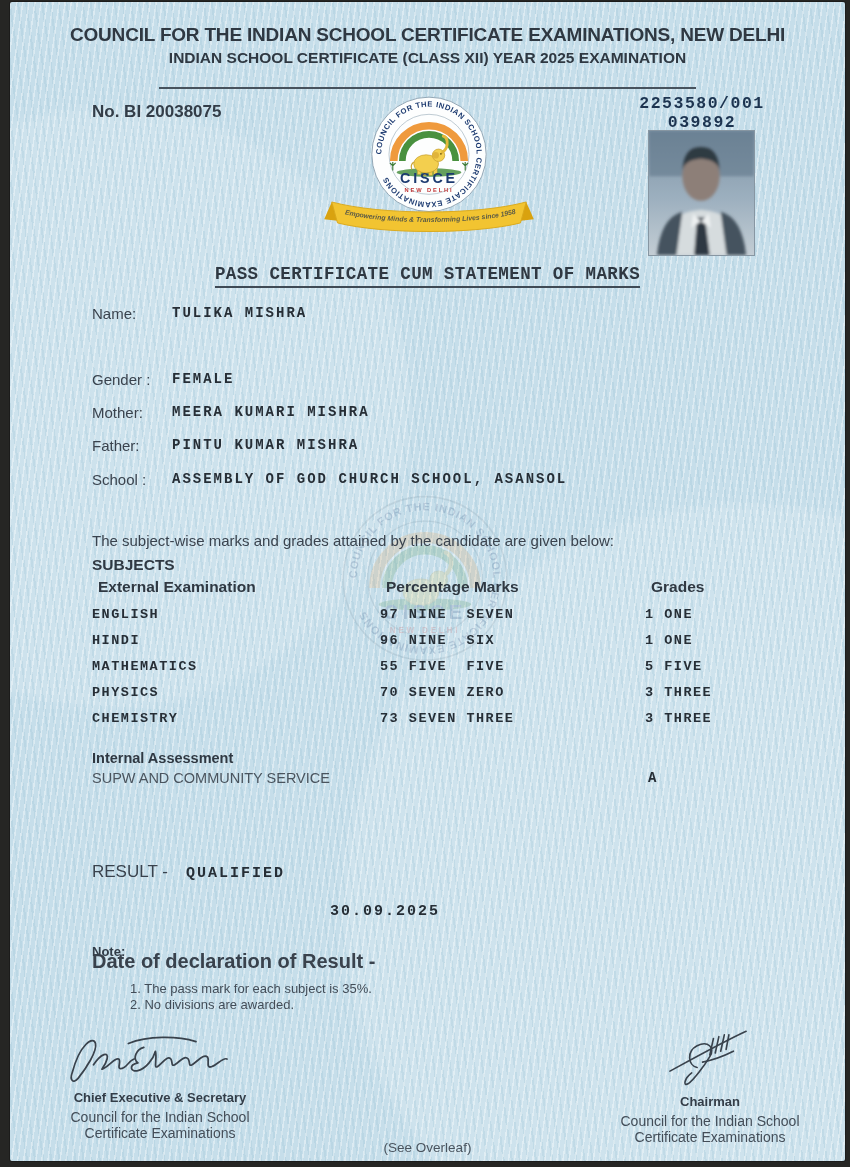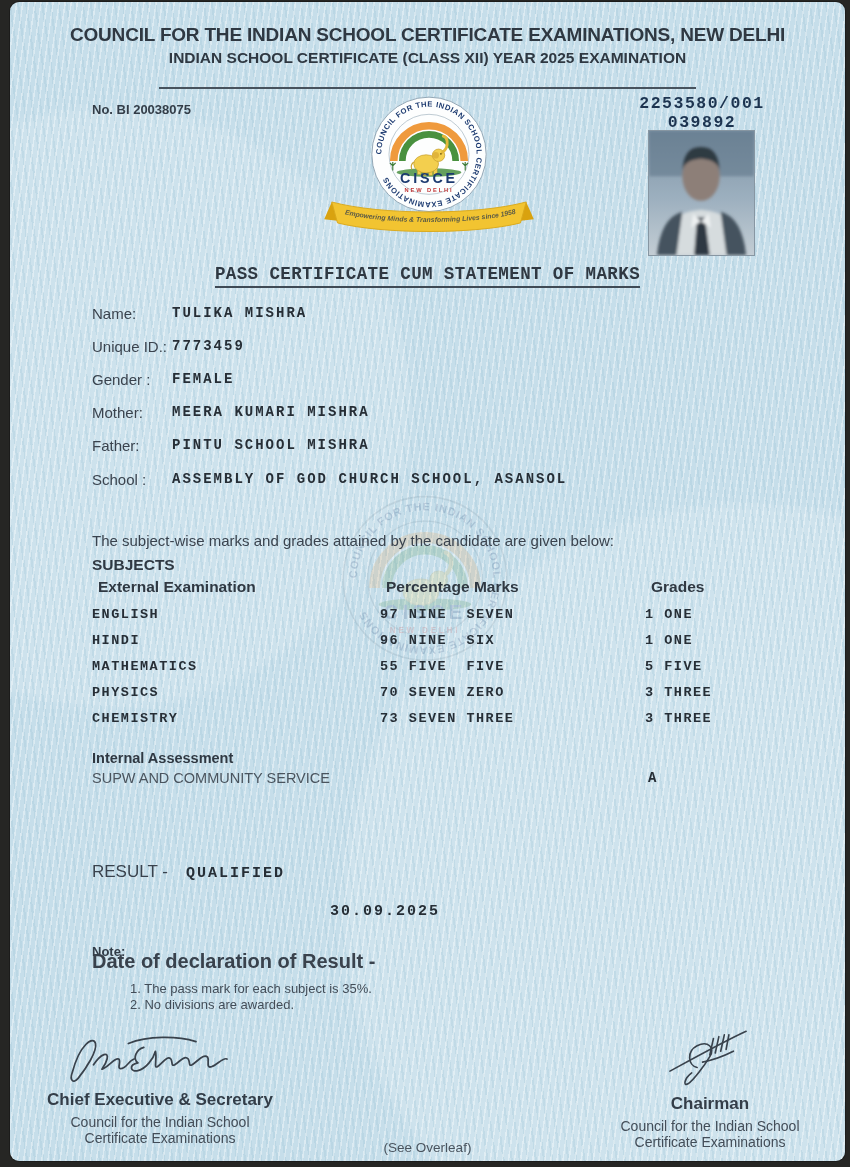--- a/index.html
+++ b/index.html
@@ -10,31 +10,31 @@
     overflow:hidden;
   }
   #paper{
     position:absolute;left:10px;top:2px;right:5px;bottom:6px;
     background-color:#c6deea;
     background-image:
       repeating-linear-gradient(98deg, rgba(255,255,255,.38) 0 1.5px, rgba(255,255,255,0) 1.5px 6px),
       repeating-linear-gradient(82deg, rgba(140,185,205,.20) 0 2px, rgba(140,185,205,0) 2px 8px),
       radial-gradient(circle at 88% 78%, rgba(255,255,255,.14) 0 34%, rgba(255,255,255,0) 35%),
       radial-gradient(circle at 12% 35%, rgba(255,255,255,.12) 0 28%, rgba(255,255,255,0) 29%);
-    border-radius:9px;
+    border-radius:2px;
     box-shadow:0 0 0 1px rgba(0,0,0,.25);
     overflow:hidden;
   }
   .abs{position:absolute;}
   .ctr{left:0;right:0;text-align:center;}
   .mono{font-family:"Liberation Mono","DejaVu Sans Mono",monospace;font-weight:bold;color:#262e36;}
   #hdr1{top:22px;font-size:19px;font-weight:bold;color:#2f3842;letter-spacing:-.2px;}
   #hdr2{top:47px;font-size:15.5px;font-weight:bold;color:#2f3842;}
   #hdr2 span{display:inline-block;border-bottom:2px solid #47525d;padding:0 10px 20px 10px;}
-  #certno{left:82px;top:100px;font-size:13px;font-weight:bold;color:#333d48;}
+  #certno{left:82px;top:100px;font-size:17px;font-weight:bold;color:#333d48;}
   #serial{left:621px;top:92px;width:142px;text-align:center;font-size:16.5px;line-height:19px;letter-spacing:1.5px;color:#1d3450;}
   #logo{left:314px;top:78px;width:210px;height:162px;}
   #watermark{left:265px;top:470px;width:300px;height:232px;opacity:.17;pointer-events:none;}
   #photo{left:638px;top:128px;width:107px;height:126px;border:1px solid #8796a2;box-shadow:inset 0 0 0 3px #cdd6dc;box-sizing:border-box;background:#93a9ba;}
   #title{top:262px;font-size:17.5px;font-weight:bold;color:#2f3842;letter-spacing:.4px;font-family:Liberation Mono, monospace;}
   #title span{display:inline-block;border-bottom:2px solid #3f4a55;padding-bottom:2px;}
   .d-row{left:0;right:0;height:20px;}
   .d-label{position:absolute;left:82px;font-size:15px;color:#3a434e;}
   .d-value{position:absolute;left:162px;font-size:14px;letter-spacing:2px;white-space:pre;}
   #intro{left:82px;top:530px;font-size:15px;color:#3a434e;}
@@ -46,21 +46,21 @@
   .c-grade{position:absolute;left:635px;font-size:13.5px;letter-spacing:1.5px;white-space:pre;}
   #internal-h{left:82px;top:748px;font-size:14.5px;font-weight:bold;color:#2f3842;}
   #internal-subj{left:82px;top:768px;font-size:14.5px;color:#4a545e;}
   #internal-grade{left:638px;top:768px;font-size:14px;}
   #result-label{left:82px;top:860px;font-size:17px;color:#39424d;}
   #result-value{left:176px;top:863px;font-size:15px;letter-spacing:2px;}
   #date-label{left:82px;top:948px;font-size:20px;color:#39424d;font-weight:bold;}
   #date-value{left:320px;top:901px;font-size:15px;letter-spacing:2px;}
   #note-label{left:82px;top:942px;font-size:13px;font-weight:bold;color:#333d48;}
   .note-item{position:absolute;left:120px;font-size:13px;color:#434d58;margin-top:37px;}
-  .sig-title{font-size:17px;font-weight:bold;color:#333d48;}
+  .sig-title{font-size:13px;font-weight:bold;color:#333d48;}
   .sig-org{font-size:14px;color:#434d58;}
   #sigL-block{left:30px;width:240px;text-align:center;}
   #sigR-block{left:575px;width:250px;text-align:center;}
   #footer{top:1138px;font-size:13.5px;color:#4a545e;}
   svg text{font-family:"Liberation Sans",sans-serif;}
 </style>
 </head>
 <body>
 
 <div id="paper">
@@ -160,35 +160,31 @@
       </g>
     </svg>
   </div>
 
   <div class="abs ctr" id="title"><span>PASS CERTIFICATE CUM STATEMENT OF MARKS</span></div>
 
   <div class="abs d-row" style="top:303px">
     <span class="d-label">Name:</span>
     <span class="d-value mono">TULIKA MISHRA</span>
   </div>
-  <div class="abs d-row" style="top:336px">
-    <span class="d-label">Unique ID.:</span>
-    <span class="d-value mono">7773459</span>
-  </div>
   <div class="abs d-row" style="top:369px">
     <span class="d-label">Gender :</span>
     <span class="d-value mono">FEMALE</span>
   </div>
   <div class="abs d-row" style="top:402px">
     <span class="d-label">Mother:</span>
     <span class="d-value mono">MEERA KUMARI MISHRA</span>
   </div>
   <div class="abs d-row" style="top:435px">
     <span class="d-label">Father:</span>
-    <span class="d-value mono">PINTU SCHOOL MISHRA</span>
+    <span class="d-value mono">PINTU KUMAR MISHRA</span>
   </div>
   <div class="abs d-row" style="top:469px">
     <span class="d-label">School :</span>
     <span class="d-value mono">ASSEMBLY OF GOD CHURCH SCHOOL, ASANSOL</span>
   </div>
 
   <div class="abs" id="intro">The subject-wise marks and grades attained by the candidate are given below:</div>
   <div class="abs" id="subjects-h">SUBJECTS</div>
   <span class="col-h" style="left:82px">External Examination</span>
   <span class="col-h" style="left:370px">Percentage Marks</span>

